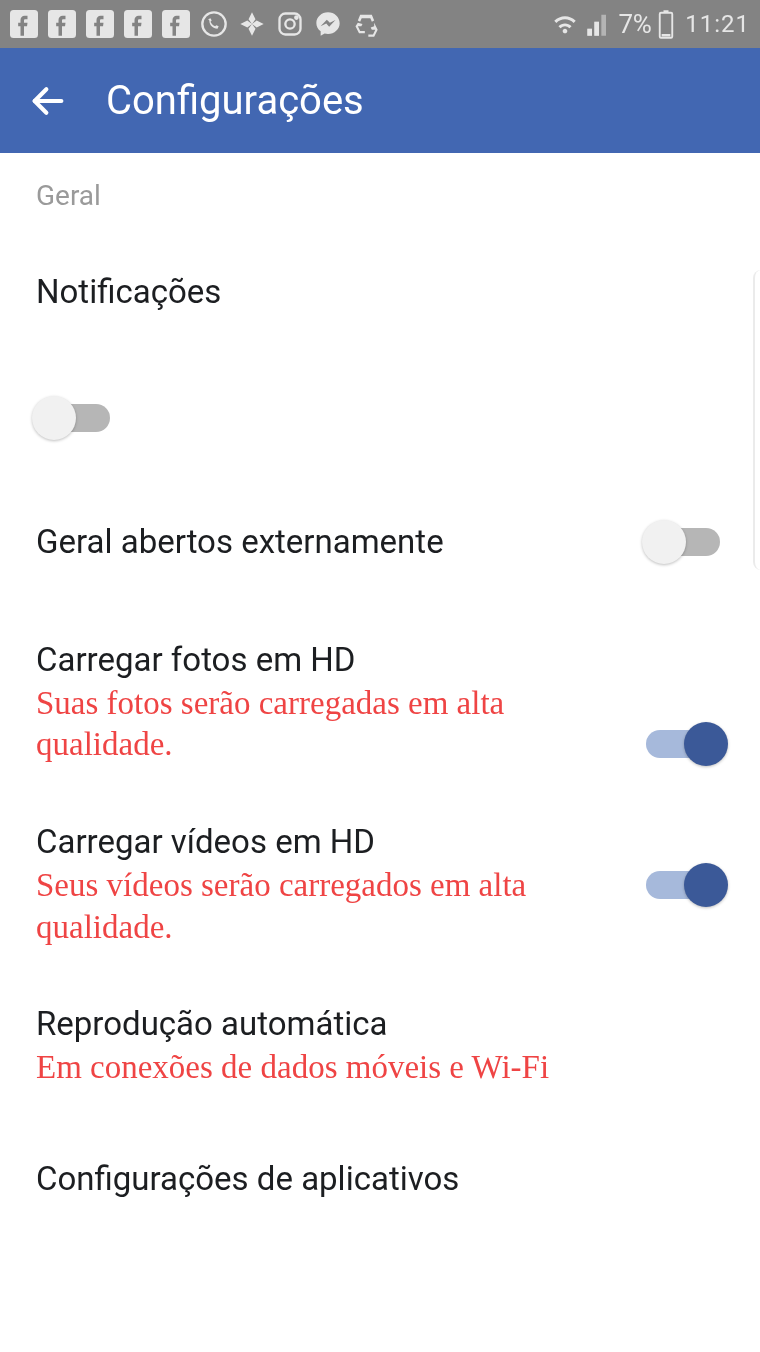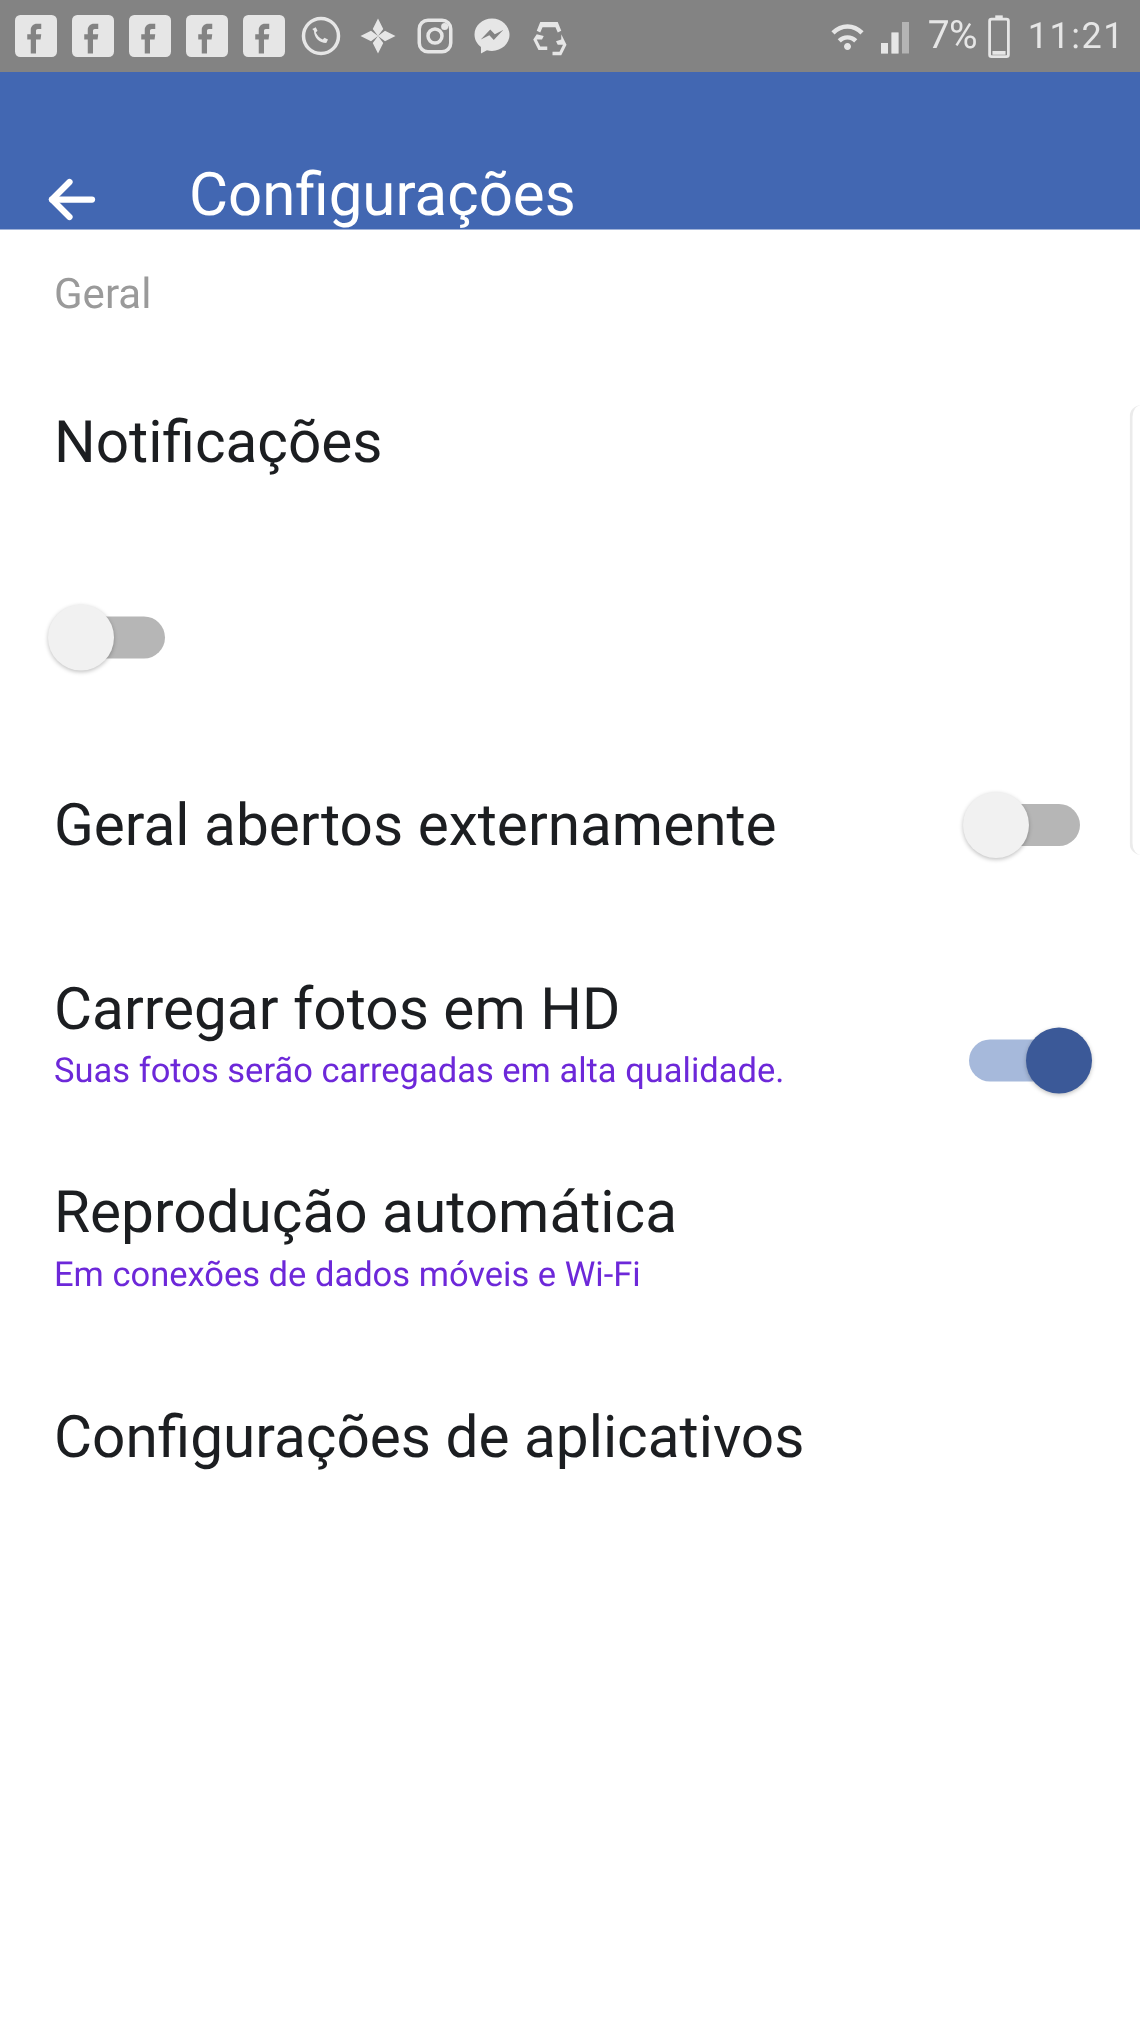--- a/index.html
+++ b/index.html
@@ -42,23 +42,23 @@
   }
   .sb-icon svg { width: 100%; height: 100%; }
   .battery-text { font-size: 26px; letter-spacing: -0.5px; }
   .clock-text { font-size: 24px; letter-spacing: 1px; padding-left: 4px; }
 
   
   .app-bar {
     height: 105px;
     background: #4267b2;
     display: flex;
-    align-items: flex-end;
+    align-items: center;
     padding: 0 28px;
-    gap: 58px;
+    gap: 38px;
   }
   .back-arrow {
     width: 40px;
     height: 40px;
     color: #ffffff;
   }
   .app-bar-title {
     color: #ffffff;
     font-size: 40px;
     font-weight: 400;
@@ -84,29 +84,30 @@
   }
   .setting-text {
     display: flex;
     flex-direction: column;
     gap: 2px;
     flex: 1;
     padding-right: 20px;
   }
   .setting-title {
     color: #1c1e21;
-    font-size: 39px;
+    font-size: 33px;
     font-weight: 400;
     line-height: 1.2;
   }
   .setting-sub {
-    color: #6d28d9;
-    font-size: 23px;
+    color: #ef4444;
+    font-size: 33px;
     line-height: 1.25;
     margin-top: 2px;
+    font-family: Liberation Serif, serif;
   }
 
   
   .switch {
     position: relative;
     width: 78px;
     height: 44px;
     flex-shrink: 0;
   }
   .switch-track {
@@ -280,20 +281,30 @@
     <div class="setting-text">
       <div class="setting-title">Carregar fotos em HD</div>
       <div class="setting-sub">Suas fotos serão carregadas em alta qualidade.</div>
     </div>
     <div class="switch on">
       <div class="switch-track"></div>
         <div class="switch-thumb"></div>
     </div>
   </div>
 
+  <div class="setting-row" style="padding-top:28px;padding-bottom:28px;">
+    <div class="setting-text">
+      <div class="setting-title">Carregar vídeos em HD</div>
+      <div class="setting-sub">Seus vídeos serão carregados em alta qualidade.</div>
+    </div>
+    <div class="switch on">
+      <div class="switch-track"></div>
+        <div class="switch-thumb"></div>
+    </div>
+  </div>
 
   <div class="setting-row" style="padding-top:28px;padding-bottom:28px;">
     <div class="setting-text">
       <div class="setting-title">Reprodução automática</div>
       <div class="setting-sub">Em conexões de dados móveis e Wi-Fi</div>
     </div>
   </div>
 
   <div class="setting-row" style="padding-top:42px;">
     <div class="setting-text">

